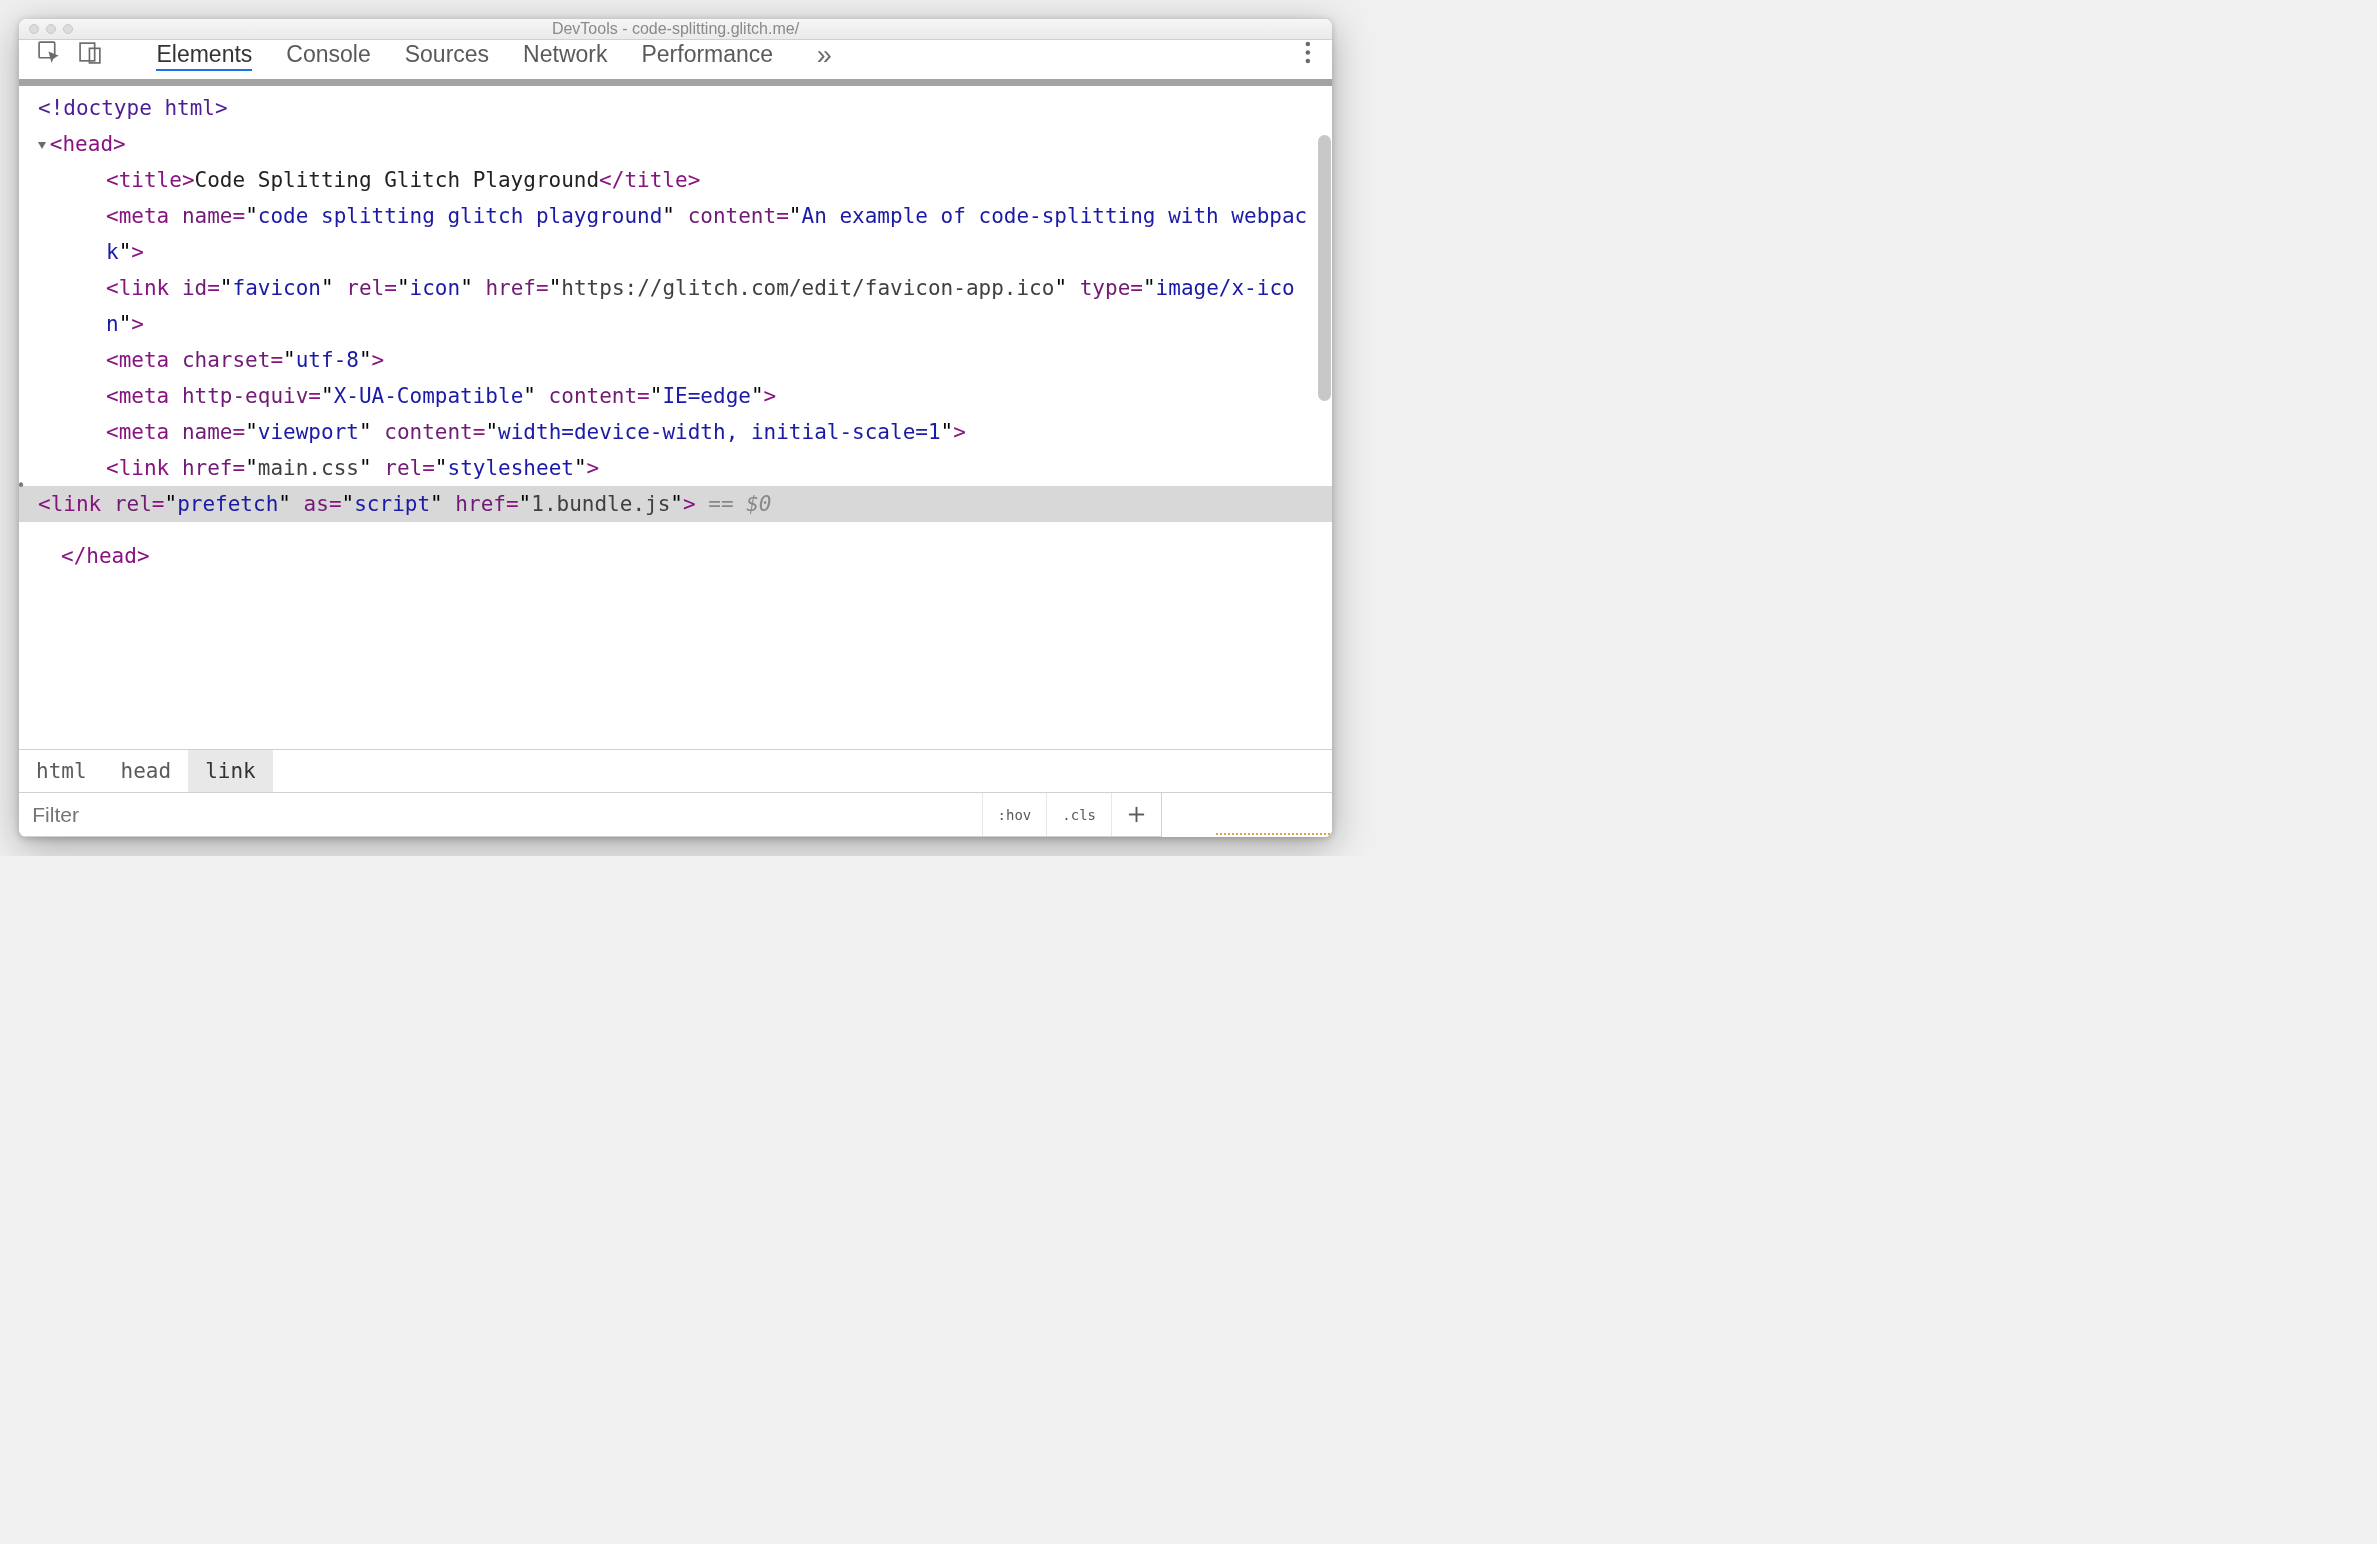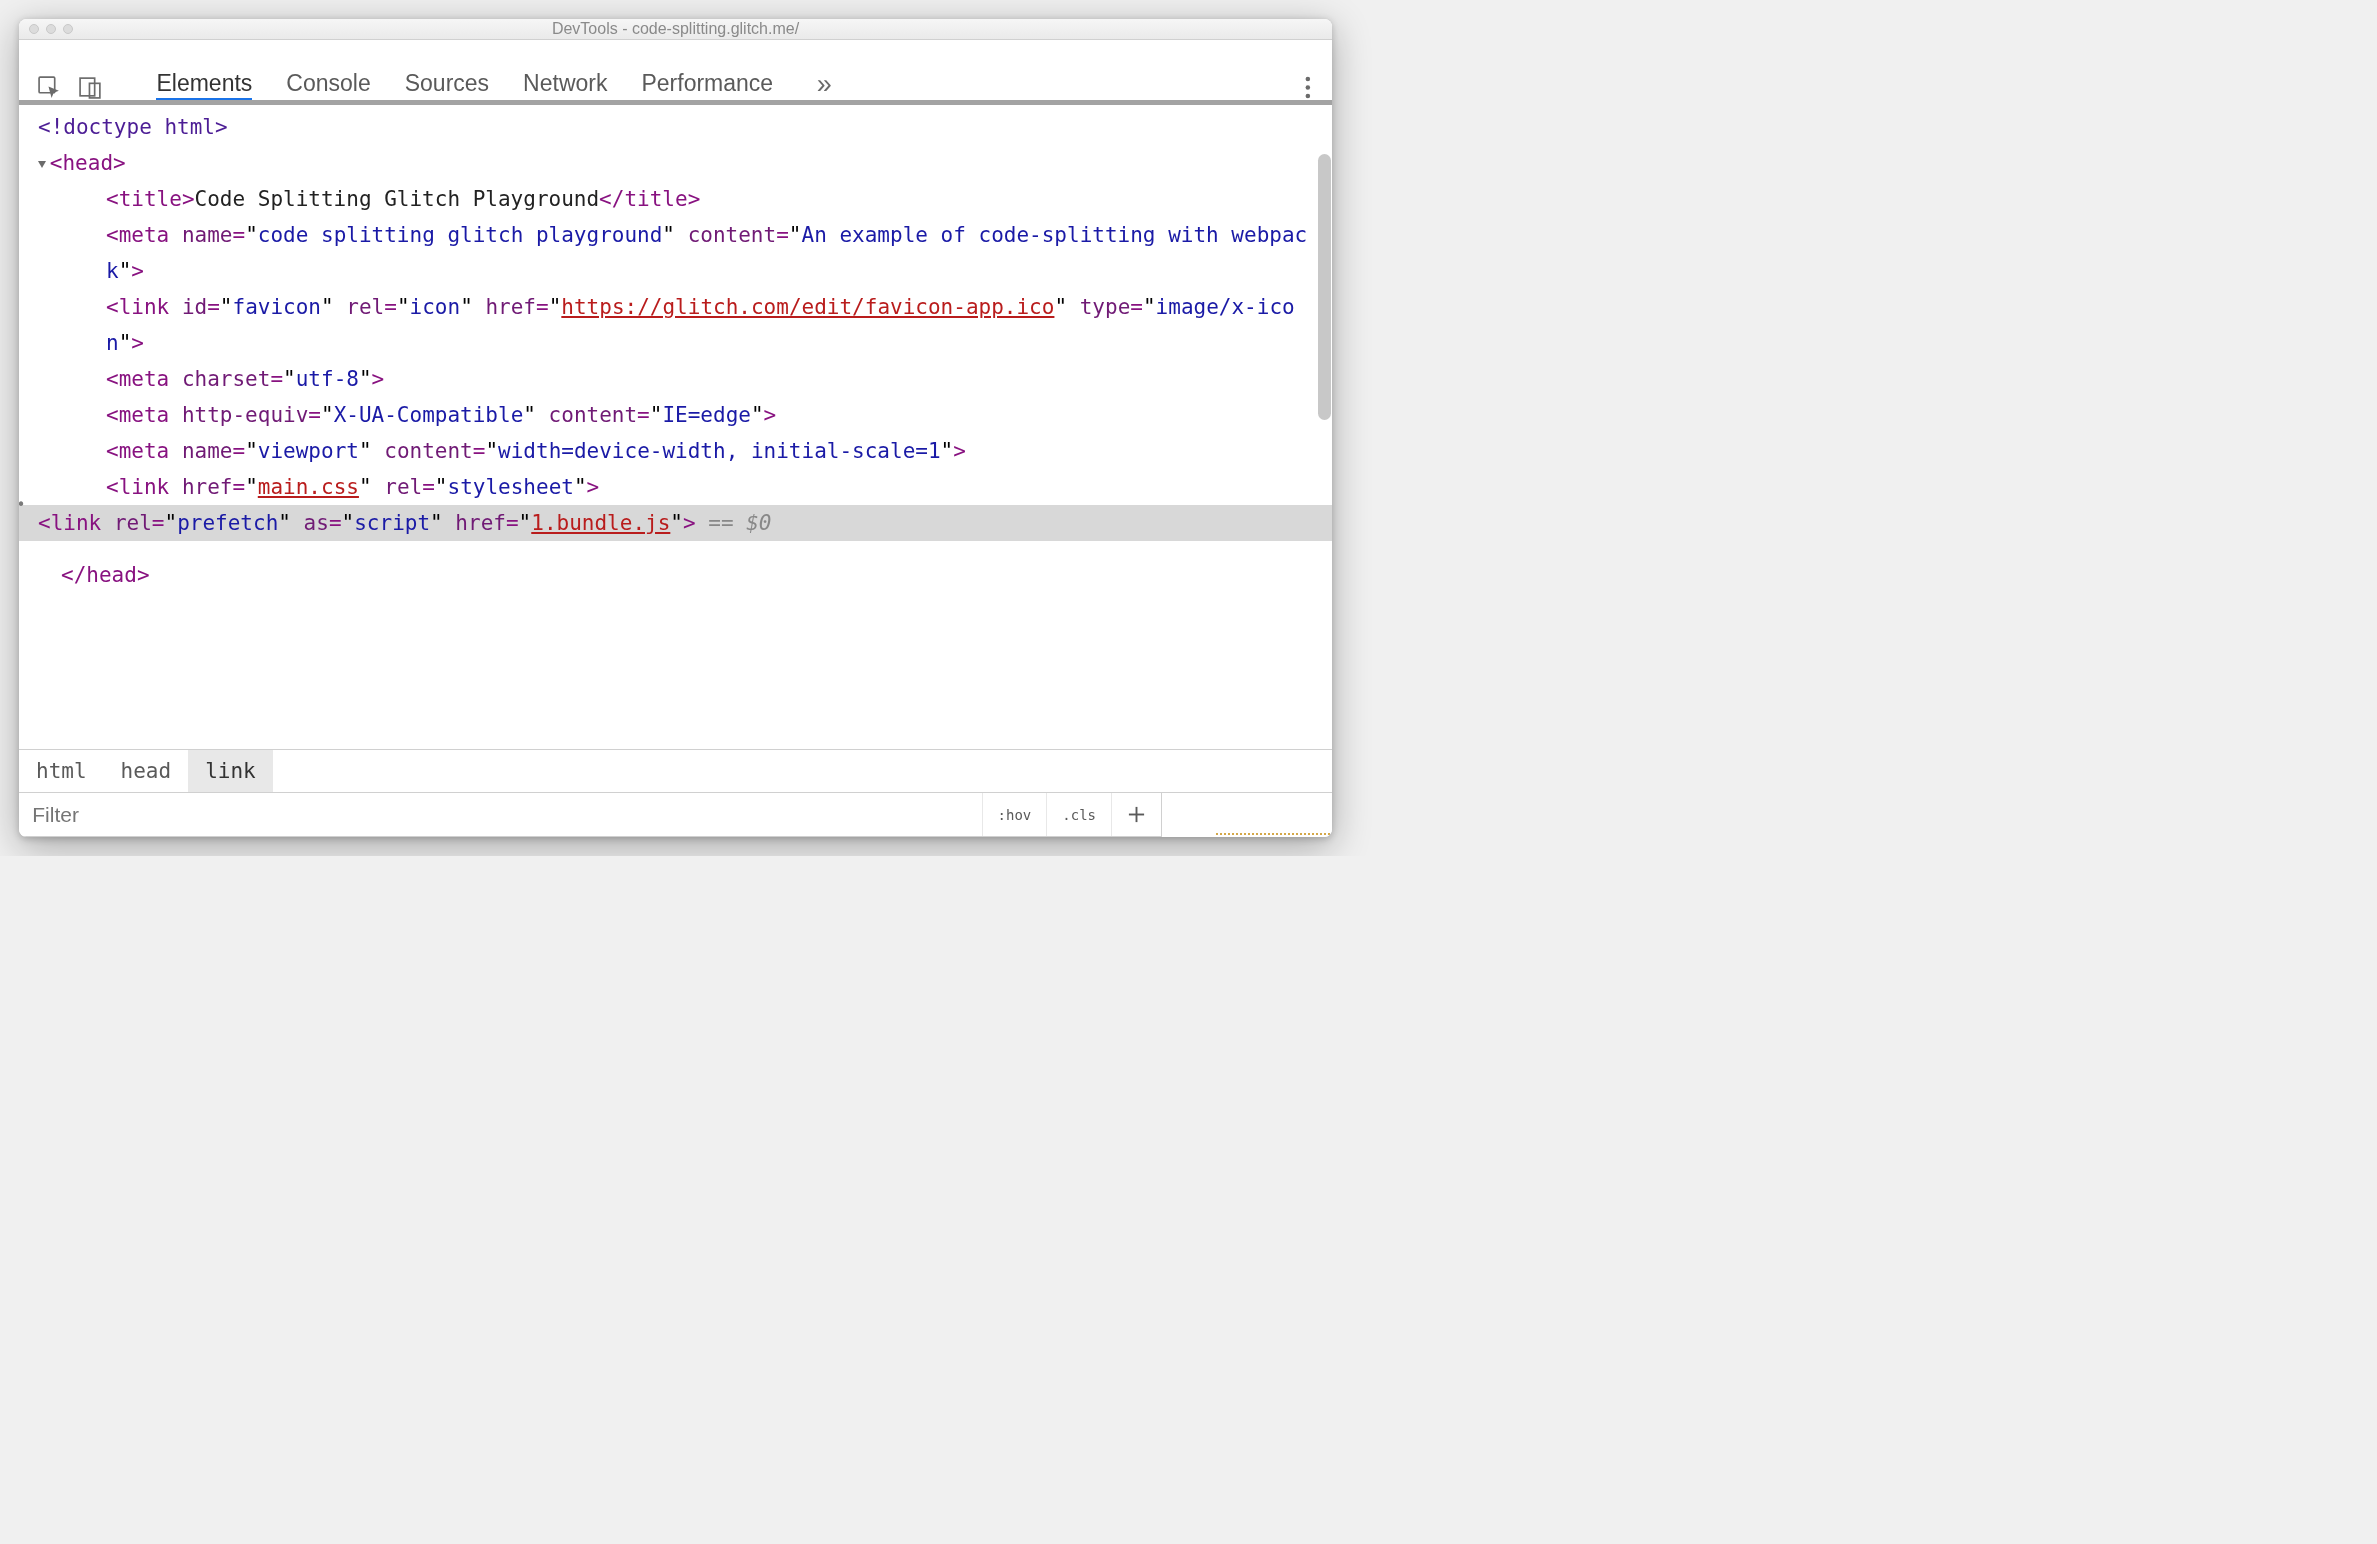--- a/index.html
+++ b/index.html
@@ -26,24 +26,24 @@
       align-items: center;
       position: relative;
     }
     .traffic-lights { display: flex; gap: 6.7px; padding-left: 9.5px; }
     .light { width: 10.5px; height: 10.5px; border-radius: 50%; background: #dcdcdc; border: 1px solid #c8c8c8; }
     .titlebar-title {
       position: absolute; left: 0; right: 0; text-align: center;
       font-size: 16px; color: #8a8a8a; pointer-events: none;
     }
     .toolbar {
-      height: 65px;
-      border-bottom: 5px solid #a3a3a3;
+      height: 46px;
+      border-bottom: 7px solid #a3a3a3;
       display: flex;
-      align-items: flex-end;
+      align-items: flex-start;
       padding: 0 9.5px 0 13.3px;
       gap: 7.6px;
     }
     .tool-icon {
       display: flex; align-items: center; justify-content: center;
       width: 34px; color: #6b6b6b;
     }
     .tool-icon svg { width: 25px; height: 25px; }
     .vdiv { width: 1px; background: #d8d8d8; margin: 9.5px 5.7px; }
     .tabs { display: flex; align-items: stretch; gap: 34px; margin-left: 21px; flex: 1; }
@@ -69,21 +69,21 @@
     }
     .dom-line { white-space: pre-wrap; word-break: break-all; padding-left: 0; position: relative; }
     .ind1 { padding-left: 23px; margin-top: 16px; }
     .ind2 { padding-left: 68px; }
     .doctype { color: #4c1d95; }
     .tag { color: #881280; }
     .attr-name { color: #701a75; }
     .attr-val { color: #1a1aa6; }
     .punct { color: #881280; }
     .text-node { color: #222; }
-    .linkval { color: #b91c1c; text-decoration: underline; }
+    .linkval { color: #404040; }
     .disclosure {
       display: inline-block; width: 0; height: 0;
       border-left: 4.8px solid transparent; border-right: 4.8px solid transparent;
       border-top: 7.6px solid #6b6b6b;
       margin-right: 3.8px; vertical-align: 1.9px;
     }
     .selected-row {
       background: #d8d8d8;
       margin-left: -19px; padding-left: 19px;
     }

